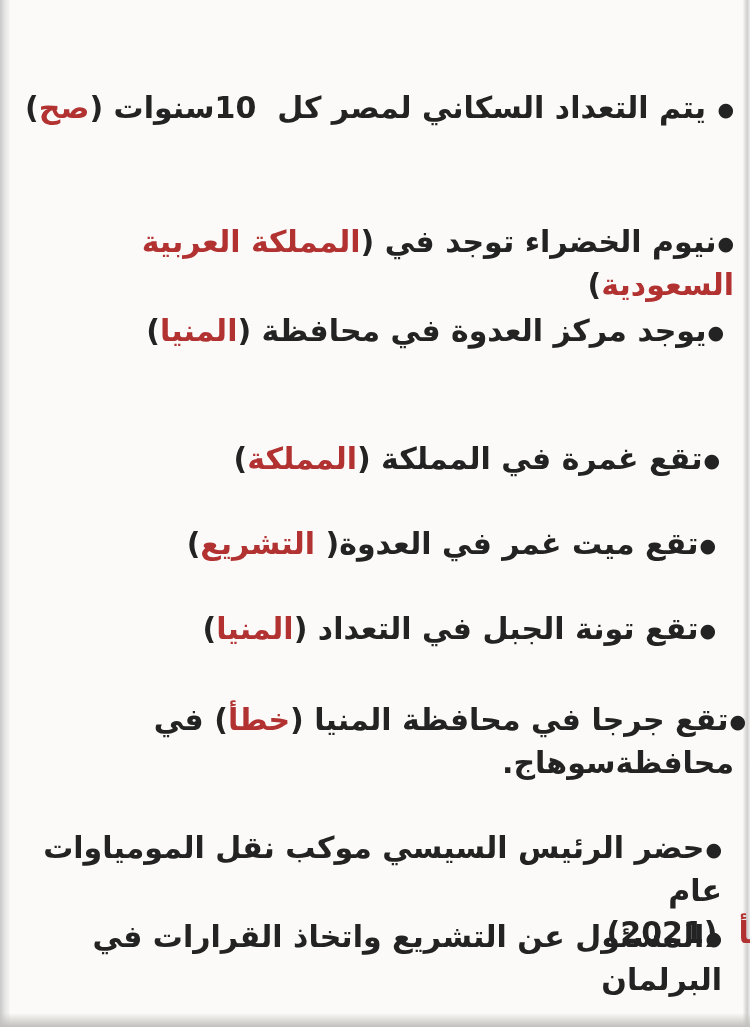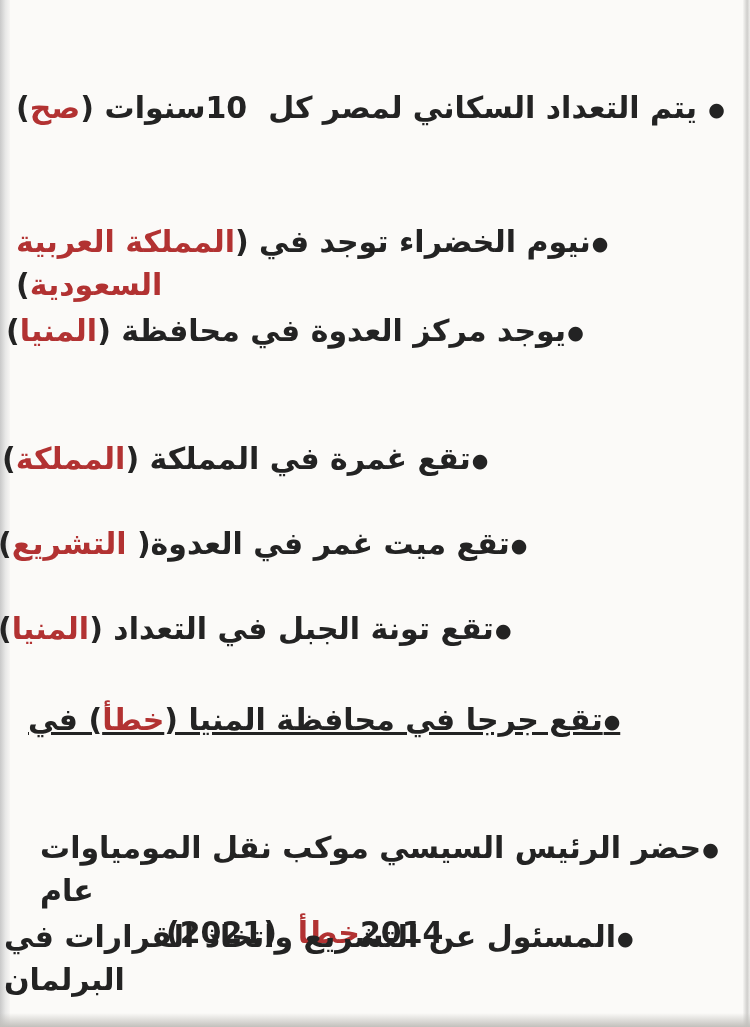--- a/index.html
+++ b/index.html
@@ -18,41 +18,41 @@
   .edge-right {
     position: absolute; right: 0; top: 0; bottom: 0; width: 7px;
     background: linear-gradient(to right, #f6f5f3, #cfcecc 60%, #eeedeb);
   }
   .edge-bottom {
     position: absolute; left: 0; right: 0; bottom: 0; height: 14px;
     background: linear-gradient(to bottom, rgba(190,188,184,0), #c2c0bc);
   }
   
   .item {
-    position: absolute; left: 16px; width: 726px;
-    text-align: left;
+    position: absolute; left: 8px; width: 726px;
+    text-align: right;
     color: var(--text-color, #232323);
     font-weight: bold;
     font-size: 30px;
   }
   .ln { line-height: 42px; white-space: pre-wrap; }
   .answer { color: var(--answer-color, #b23232); }
   .bullet {
     font-size: 19px;
     vertical-align: 2px;
     padding-left: 1px;
   }
   .item-1 { top: 87px; }
   .item-2 { top: 221px; }
   .item-3 { top: 310px; transform: translateX(-10px); }
   .item-4 { top: 438px; transform: translateX(-14px); }
   .item-5 { top: 523px; transform: translateX(-18px); }
   .item-6 { top: 608px; transform: translateX(-18px); }
   .item-7 { top: 699px; }
-  .item-7 .ln-0 { transform: translateX(12px); text-decoration: underline; }
+  .item-7 .ln-0 { transform: translateX(12px); }
   .item-8 { top: 827px; }
   .item-8 .ln-0 { transform: translateX(-12px); margin-left: 36px; }
   .item-8 .ln-1 { transform: translateX(150px); }
   .item-9 { top: 916px; transform: translateX(-12px); }
 </style>
 </head>
 <body style="background: rgb(251, 250, 248);">
 
 <div class="edge-left"></div>
 <div class="edge-right"></div>
@@ -72,20 +72,21 @@
       <div class="ln ln-0"><span class="bullet">●</span><span class="seg">تقع غمرة في المملكة (</span><span class="seg answer">المملكة</span><span class="seg">)</span></div>
     </div>
     <div class="item item-5" dir="rtl">
       <div class="ln ln-0"><span class="bullet">●</span><span class="seg">تقع ميت غمر في العدوة( </span><span class="seg answer">التشريع</span><span class="seg">)</span></div>
     </div>
     <div class="item item-6" dir="rtl">
       <div class="ln ln-0"><span class="bullet">●</span><span class="seg">تقع تونة الجبل في التعداد (</span><span class="seg answer">المنيا</span><span class="seg">)</span></div>
     </div>
     <div class="item item-7" dir="rtl">
       <div class="ln ln-0"><span class="bullet">●</span><span class="seg">تقع جرجا في محافظة المنيا (</span><span class="seg answer">خطأ</span><span class="seg">) في</span></div>
+      <div class="ln ln-1"><span class="seg">محافظةسوهاج.</span></div>
     </div>
     <div class="item item-8" dir="rtl">
       <div class="ln ln-0"><span class="bullet">●</span><span class="seg">حضر الرئيس السيسي موكب نقل المومياوات عام</span></div>
       <div class="ln ln-1"><span class="seg">2014</span><span class="seg answer">خطأ</span><span class="seg">  (2021)</span></div>
     </div>
     <div class="item item-9" dir="rtl">
       <div class="ln ln-0"><span class="bullet">●</span><span class="seg">المسئول عن التشريع واتخاذ القرارات في البرلمان</span></div>
     </div>
   </div>
 

